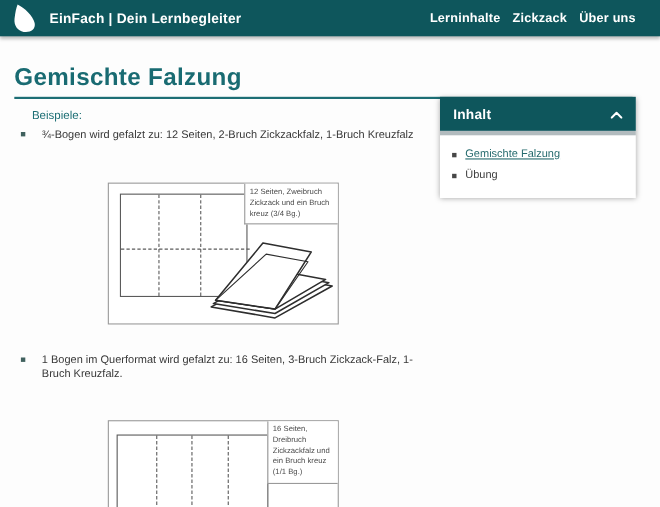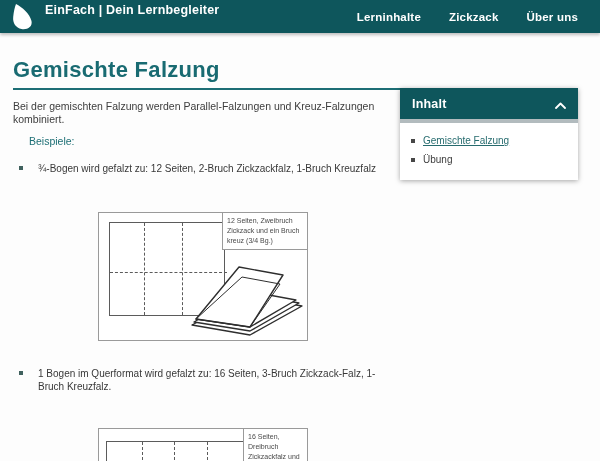--- a/index.html
+++ b/index.html
@@ -16,42 +16,42 @@
   .navbar {
     height:33px;
     background:#0e565c;
     display:flex;
     align-items:center;
     padding:0 22px 0 10px;
     box-shadow:0 2px 3px rgba(0,0,0,.25);
     position:relative;
     z-index:5;
   }
-  .brand { display:flex; gap:12px; }
+  .brand { display:flex; align-items:center; gap:12px; }
   .logo-svg { display:block; }
   .brand-title { color:#ffffff; font-size:12.5px; font-weight:700; letter-spacing:.2px; }
-  .nav-links { margin-left:auto; display:flex; gap:28px; }
+  .nav-links { margin-left:auto; display:flex; gap:11px; }
   .nav-links a {
     color:#ffffff; text-decoration:none; font-size:11.5px; font-weight:700;
     letter-spacing:.2px; cursor:pointer;
   }
 
   
   main { padding:0 25px 0 13px; overflow:hidden; }
   h1.page-title {
     margin-top:24px;
     font-size:22px; font-weight:700; color:#196b72; letter-spacing:.3px;
     line-height:26px;
   }
   .title-divider { margin-top:5px; height:2px; background:#1d6e75; border:none; }
   .intro { margin-top:10px; font-size:10.5px; line-height:13px; color:#3d3d3d; width:390px; }
   .examples-label { margin-top:9px; font-size:10.5px; line-height:13px; color:#1d6f75; font-weight:400;padding-left:16px; }
 
   ul.bullets { list-style:none; width:385px; }
-  ul.bullets.first { margin-top:14px; }
+  ul.bullets.first { margin-top:4px; }
   ul.bullets.second { margin-top:26px; }
   ul.bullets li {
     position:relative; padding-left:25px;
     font-size:10px; line-height:13px; color:#383838;
   }
   ul.bullets li::before {
     content:""; position:absolute; left:6px; top:4px;
     width:4px; height:4px; background:#40615e;
   }
 
@@ -130,21 +130,20 @@
     <a>Lerninhalte</a>
     <a>Zickzack</a>
     <a>Über uns</a>
   </nav>
 </header>
 
 <main>
   <h1 class="page-title">Gemischte Falzung</h1>
   <hr class="title-divider">
 
-  <p class="intro">Bei der gemischten Falzung werden Parallel-Falzungen und Kreuz-Falzungen kombiniert.</p>
   <p class="examples-label">Beispiele:</p>
 
   <ul class="bullets first">
     <li>¾-Bogen wird gefalzt zu: 12 Seiten, 2-Bruch Zickzackfalz, 1-Bruch Kreuzfalz</li>
   </ul>
 
   <div class="figure fig1">
     <div class="sheet">
       <div class="vfold v1"></div>
       <div class="vfold v2"></div>

